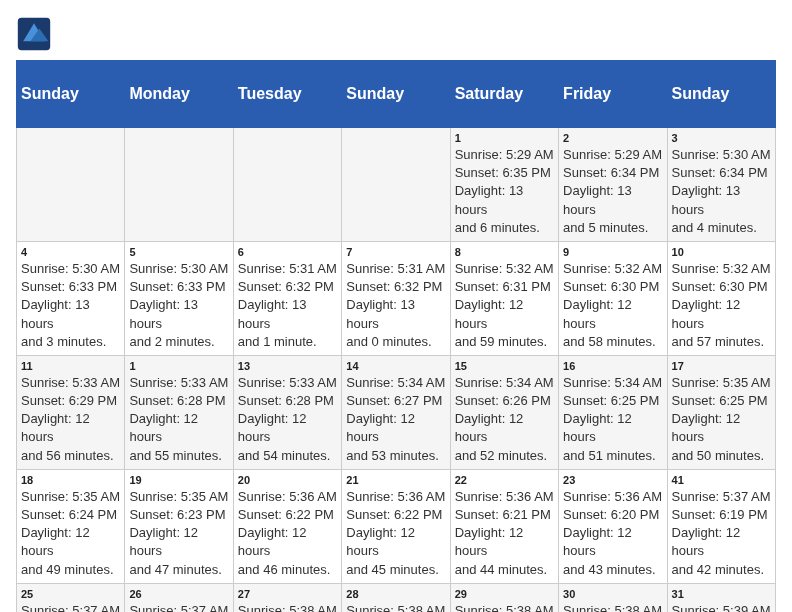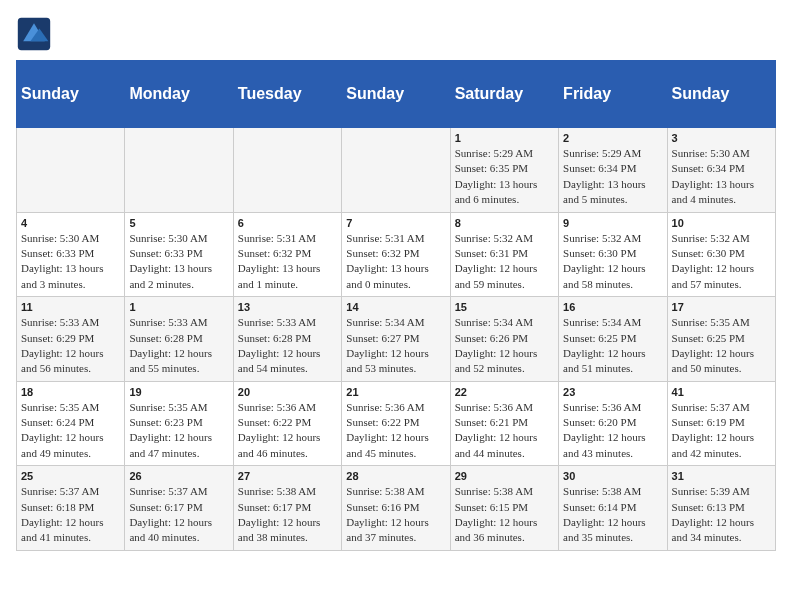--- a/index.html
+++ b/index.html
@@ -74,24 +74,23 @@
       background: #fff;
     }
     .day-number {
       font-weight: bold;
       font-size: 11px;
       color: #222;
       display: block;
       margin-bottom: 2px;
     }
     .day-info {
-      font-size: 11px;
+      font-size: 13px;
       color: #333;
       line-height: 1.4;
-      font-family: Liberation Serif, serif;
     }
     .empty-cell {
       background: #f5f5f5 !important;
     }
   </style>
 </head>
 <body>
 
 <div class="header">
   <div class="logo">

